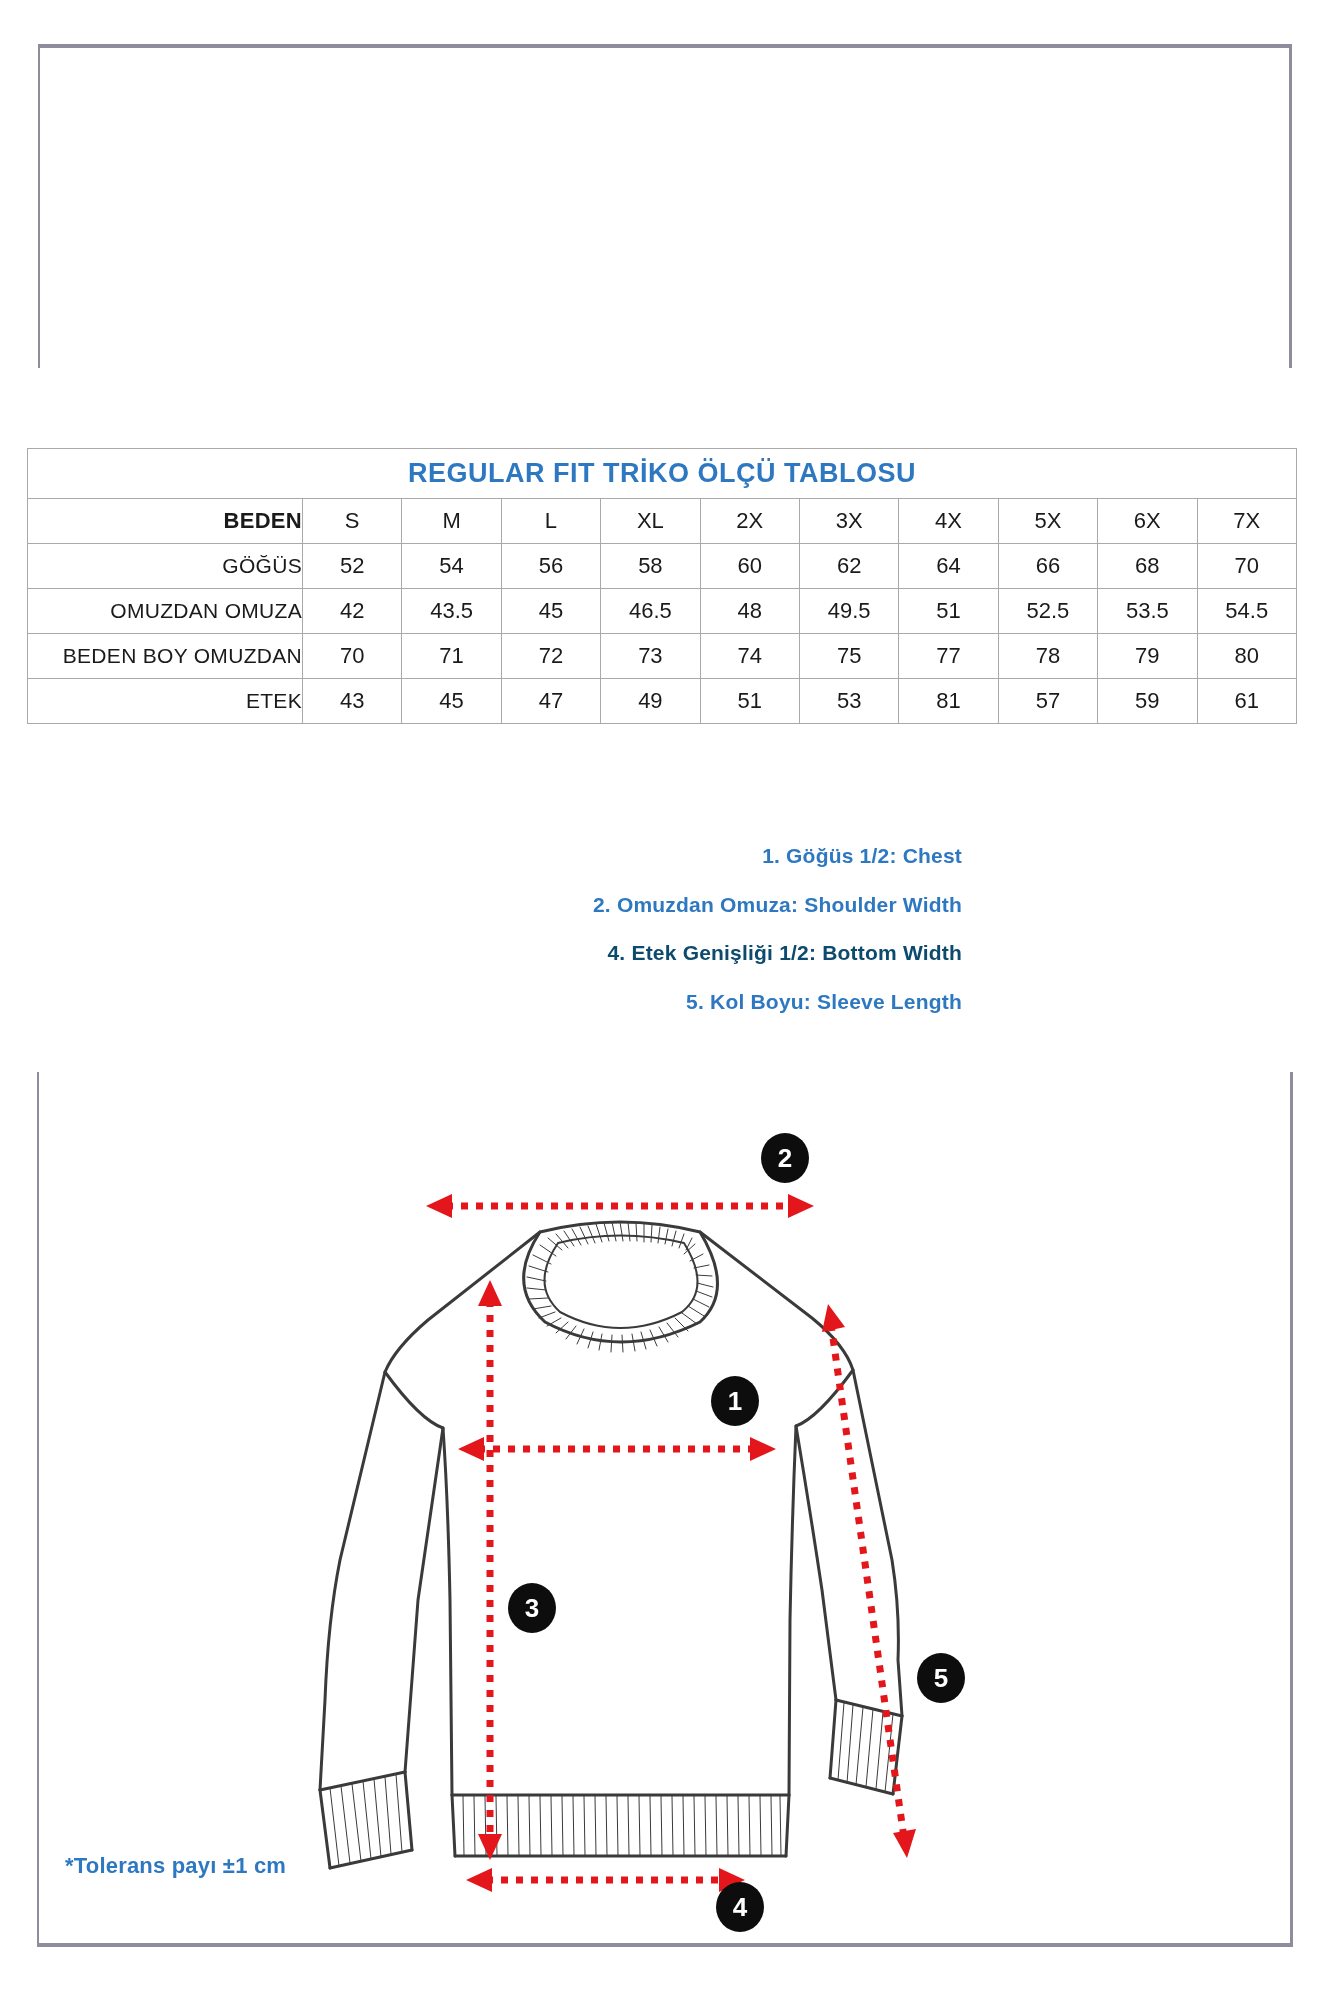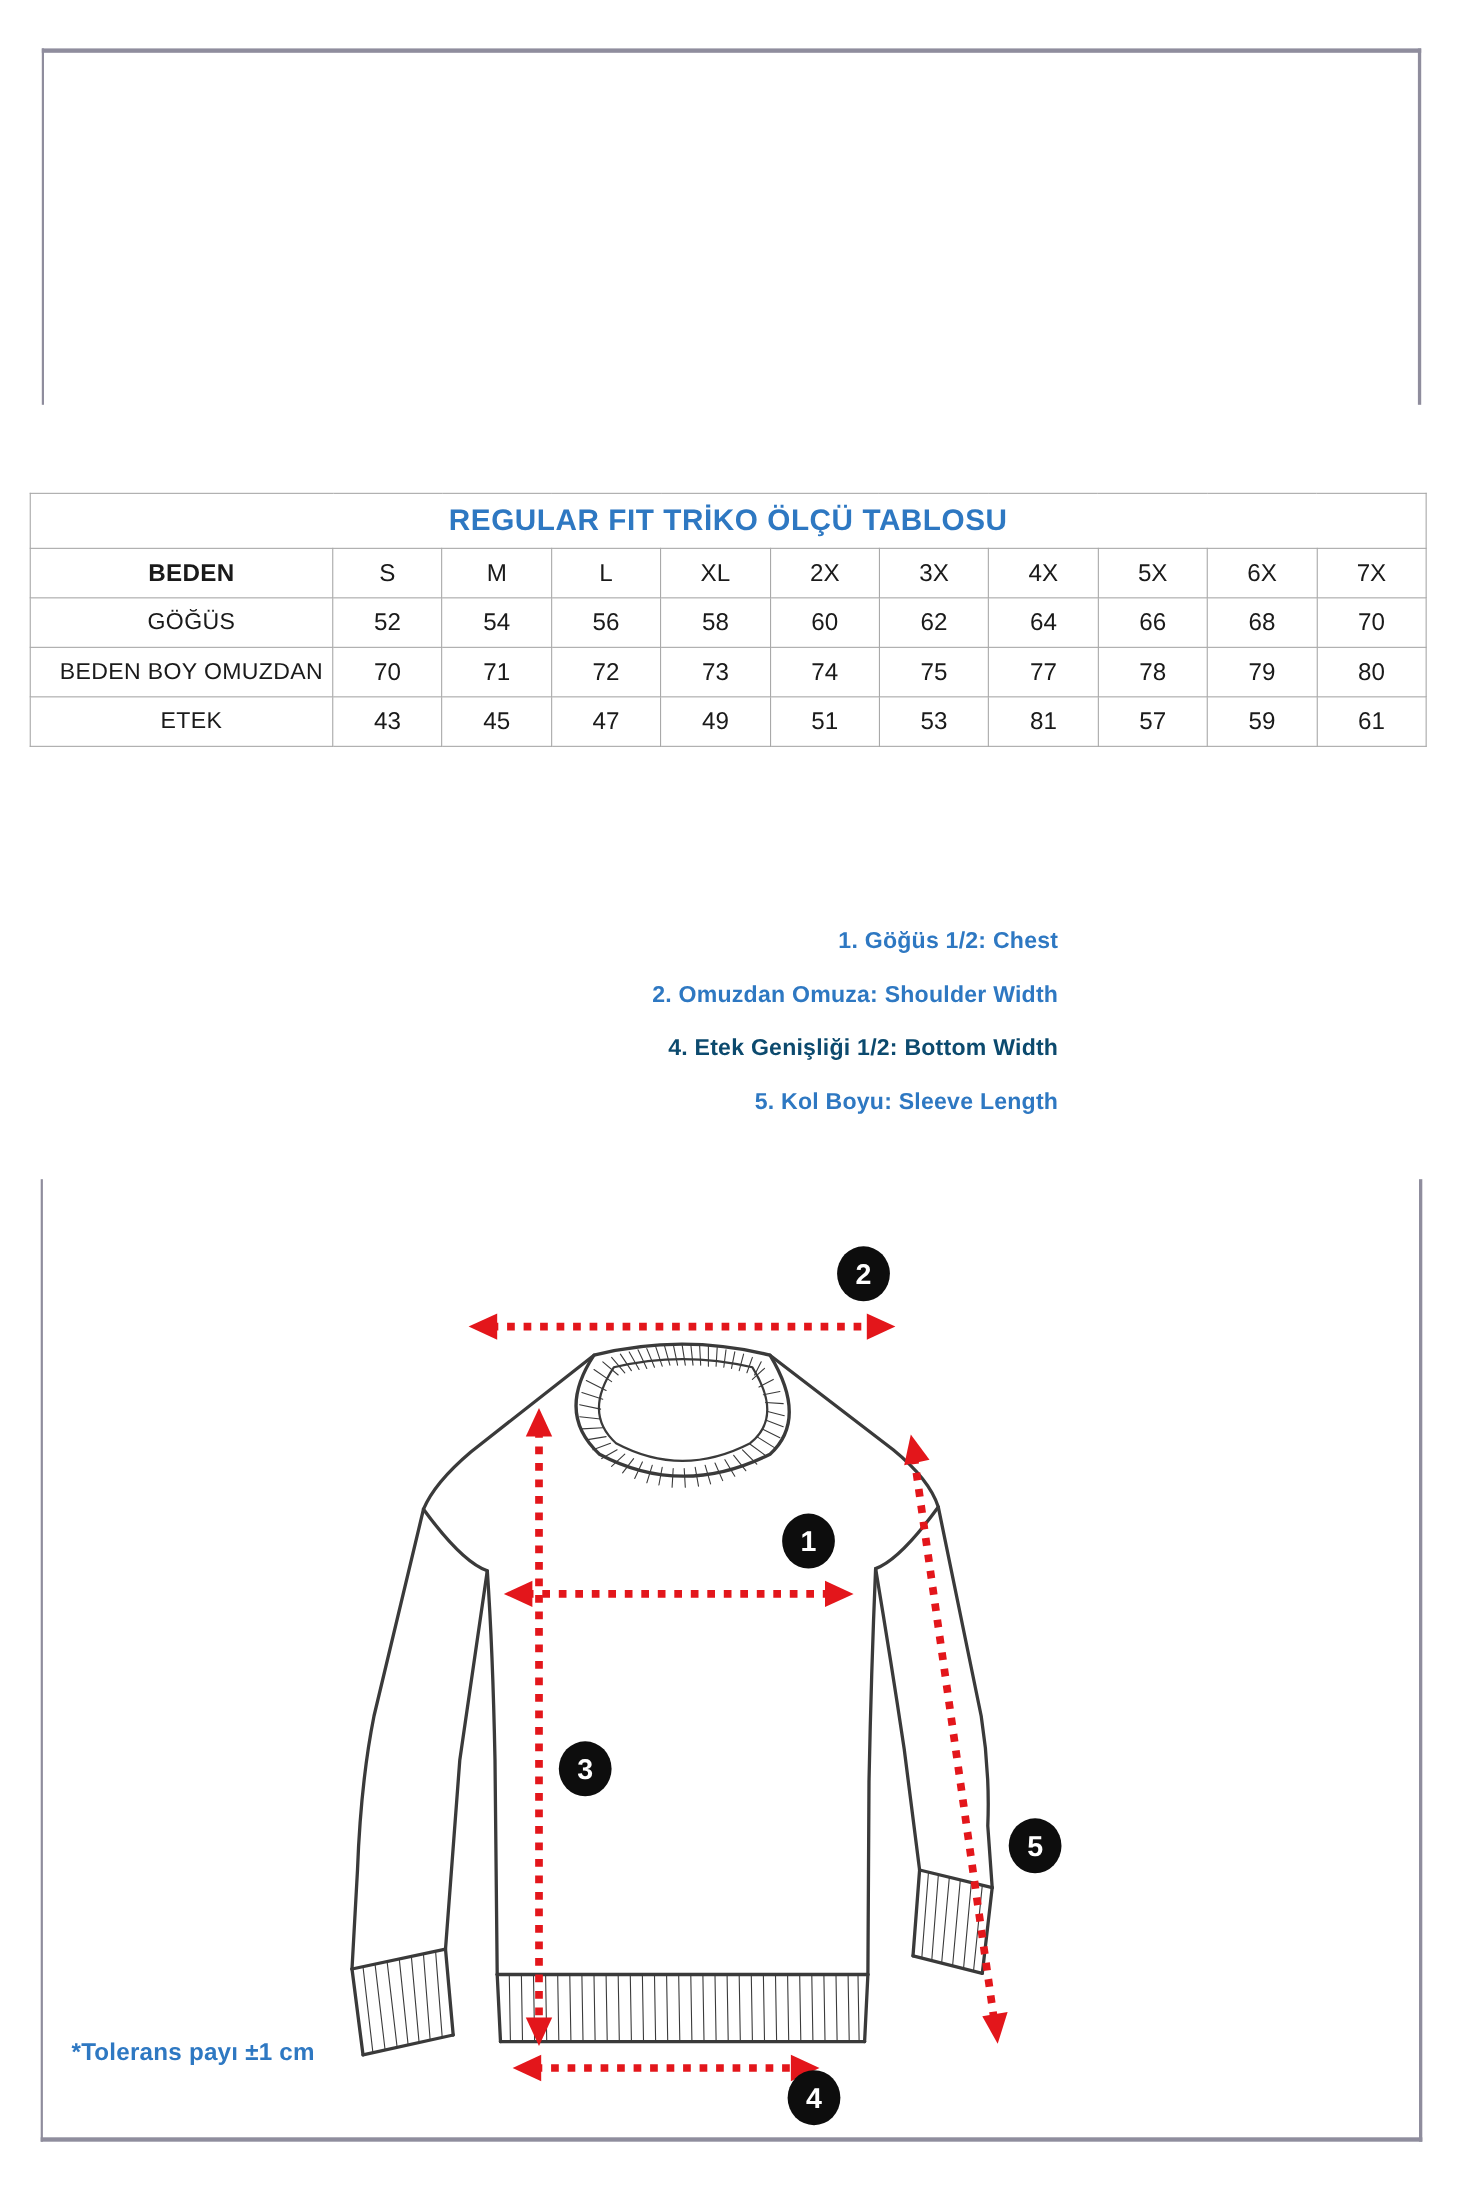--- a/index.html
+++ b/index.html
@@ -25,21 +25,21 @@
     border:1px solid #a9a9a9;
     text-align:center;vertical-align:middle;
     font-size:22px;font-weight:400;color:#1a1a1a;
     height:44px;padding:0;
     font-family:"Liberation Sans","DejaVu Sans",sans-serif;
   }
   table.size-table .title-cell{
     height:49px;font-size:27px;font-weight:700;letter-spacing:.5px;
   }
   table.size-table td.rowlabel{
-    text-align:center;padding-left:18px;font-size:21px;letter-spacing:.3px;
+    text-align:right;padding-left:18px;font-size:21px;letter-spacing:.3px;
   }
   table.size-table tr.header-row td{font-size:22px;}
   table.size-table tr.header-row td.rowlabel{font-weight:800;font-size:22px;}
   table.size-table col.labelcol{width:275px;}
   
   .legend{
     position:absolute;left:62px;top:840px;width:900px;
   }
   .legend-item{
     font-size:21px;font-weight:700;letter-spacing:.2px;
@@ -105,20 +105,33 @@
           <td>52</td>
           <td>54</td>
           <td>56</td>
           <td>58</td>
           <td>60</td>
           <td>62</td>
           <td>64</td>
           <td>66</td>
           <td>68</td>
           <td>70</td>
+        </tr>
+        <tr>
+          <td class="rowlabel">OMUZDAN OMUZA</td>
+          <td>42</td>
+          <td>43.5</td>
+          <td>45</td>
+          <td>46.5</td>
+          <td>48</td>
+          <td>49.5</td>
+          <td>51</td>
+          <td>52.5</td>
+          <td>53.5</td>
+          <td>54.5</td>
         </tr>
         <tr>
           <td class="rowlabel">BEDEN BOY OMUZDAN</td>
           <td>70</td>
           <td>71</td>
           <td>72</td>
           <td>73</td>
           <td>74</td>
           <td>75</td>
           <td>77</td>

